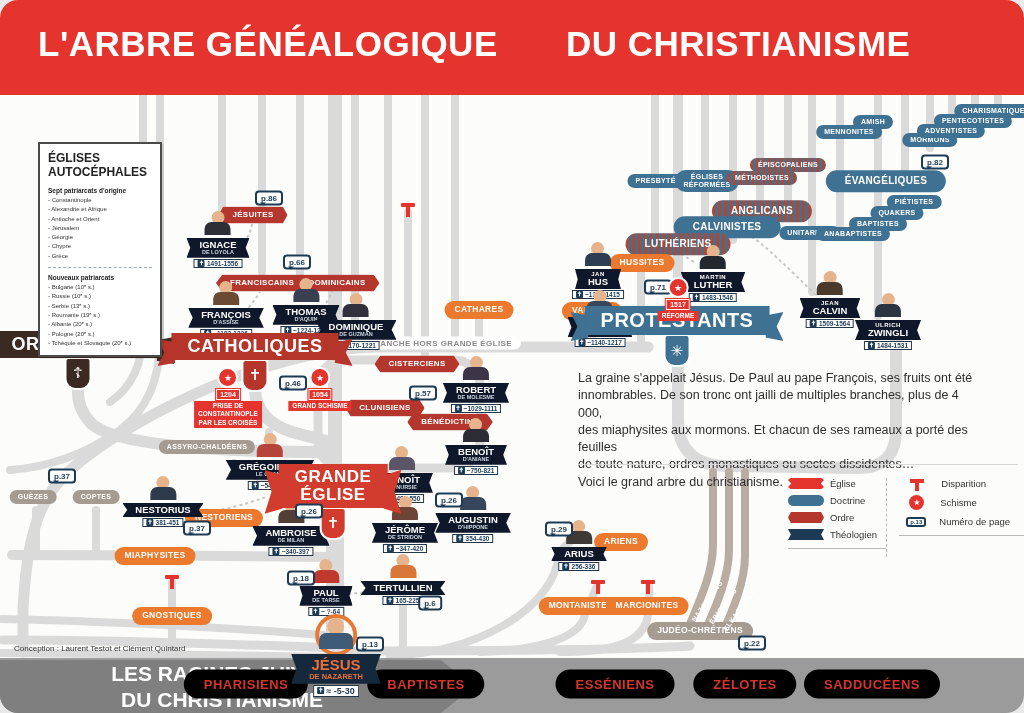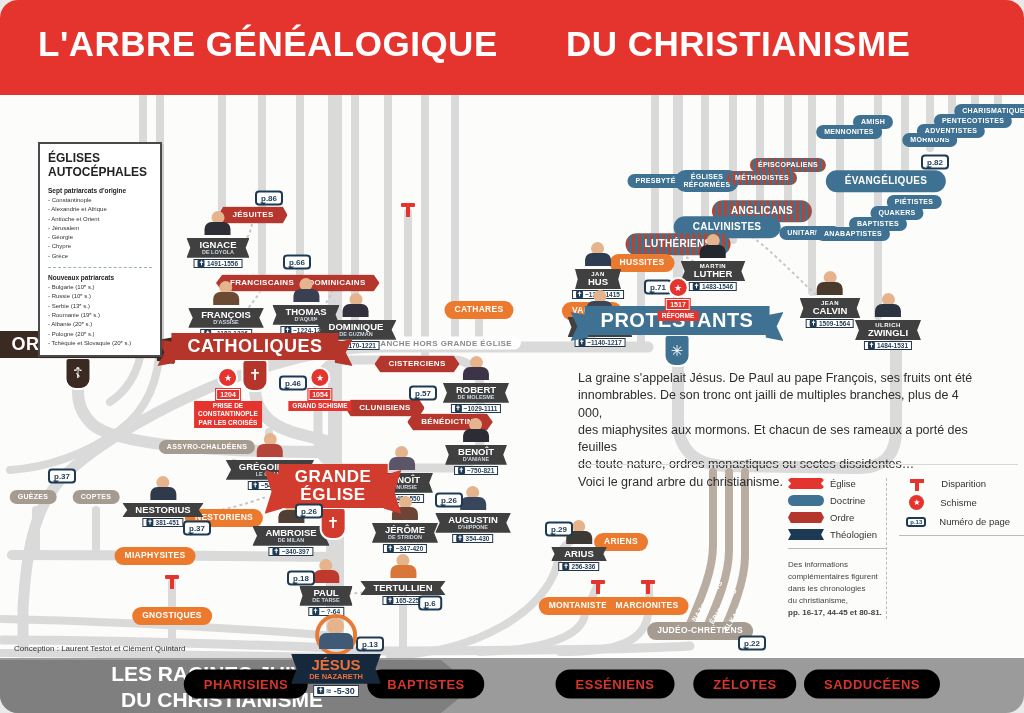--- a/index.html
+++ b/index.html
@@ -21,21 +21,21 @@
   .pill.doctrine{background:#3f7292;}
   .pill.other{background:#a69b90;}
   .pill.mixed{background:repeating-linear-gradient(90deg,#b5452f 0 3px,#3f7292 3px 6px);}
   .pill.order{background:#b5362c;border-radius:0;clip-path:polygon(7% 0,93% 0,100% 50%,93% 100%,7% 100%,0 50%);padding:4px 14px;font-size:8px;}
   
   .fig{position:absolute;transform:translateX(-50%);z-index:5;display:flex;flex-direction:column;align-items:center;}
   .portrait{position:relative;width:32px;height:27px;}
   .halo{position:absolute;left:50%;top:-3px;transform:translateX(-50%);width:26px;height:26px;border-radius:50%;border:4px solid #e87a36;}
   .head{position:relative;width:13px;height:13px;border-radius:50%;background:#e6b48c;margin:0 auto;}
   .torso{position:relative;width:26px;height:13px;border-radius:7px 7px 0 0;margin:-2px auto 0;}
-  .nbanner{background:#404040;color:#fff;text-align:center;padding:2px 13px;
+  .nbanner{background:#0f172a;color:#fff;text-align:center;padding:2px 13px;
            clip-path:polygon(0 0,100% 0,94% 50%,100% 100%,0 100%,6% 50%);line-height:1.05;}
   .nb-pre{display:block;font-size:6px;font-weight:700;letter-spacing:.5px;}
   .nb-main{display:block;font-size:9.5px;font-weight:800;white-space:nowrap;}
   .nb-sub{display:block;font-size:5.5px;font-weight:700;color:#cfd8e2;white-space:nowrap;}
   .dates{margin-top:1px;background:#fff;border:1px solid #24364a;color:#1d3a55;font-size:6.5px;font-weight:800;
          padding:0 3px;display:inline-flex;align-items:center;gap:2px;white-space:nowrap;}
   .dates .di{font-size:6px;background:#1d3a55;color:#fff;padding:0 1px;border-radius:1px;line-height:1.2;}
   .fig.jesus{z-index:8;}
   .fig.jesus .portrait{width:44px;height:36px;}
   .fig.jesus .halo{width:34px;height:34px;top:-4px;}
@@ -238,27 +238,20 @@
           <div class="lrow">
             <div class="ls ls-ordre"></div>
             <div>Ordre</div>
           </div>
           <div class="lrow">
             <div class="ls ls-theologien"></div>
             <div>Théologien</div>
           </div>
         </div>
       <div class="lrule"></div>
-      <div class="lnote">
-        <span style="white-space:pre-line">Des informations
-complémentaires figurent
-dans les chronologies
-du christianisme,</span>
-        <b>pp. 16-17, 44-45 et 80-81.</b>
-      </div>
     </div>
     <div class="lcol lcol2">
       <div id="legend-symbols">
           <div class="lrow">
             <div class="ls ls-disparition"></div>
             <div>Disparition</div>
           </div>
           <div class="lrow">
             <div class="ls ls-schisme">★</div>
             <div>Schisme</div>
@@ -531,21 +524,21 @@
         </div>
         <div class="nbanner">
           <div class="nb-pre">JAN</div>
           <div class="nb-main">HUS</div>
         </div>
         <div class="dates">
           <div class="di">✝</div>
           <div>~1369-1415</div>
         </div>
       </div>
-      <div class="fig" style="left: 713px; top: 234px;">
+      <div class="fig" style="left: 713px; top: 245px;">
         <div class="portrait">
           <div class="head"></div>
           <div class="torso" style="background: rgb(35, 39, 46);"></div>
         </div>
         <div class="nbanner">
           <div class="nb-pre">MARTIN</div>
           <div class="nb-main">LUTHER</div>
         </div>
         <div class="dates">
           <div class="di">✝</div>

